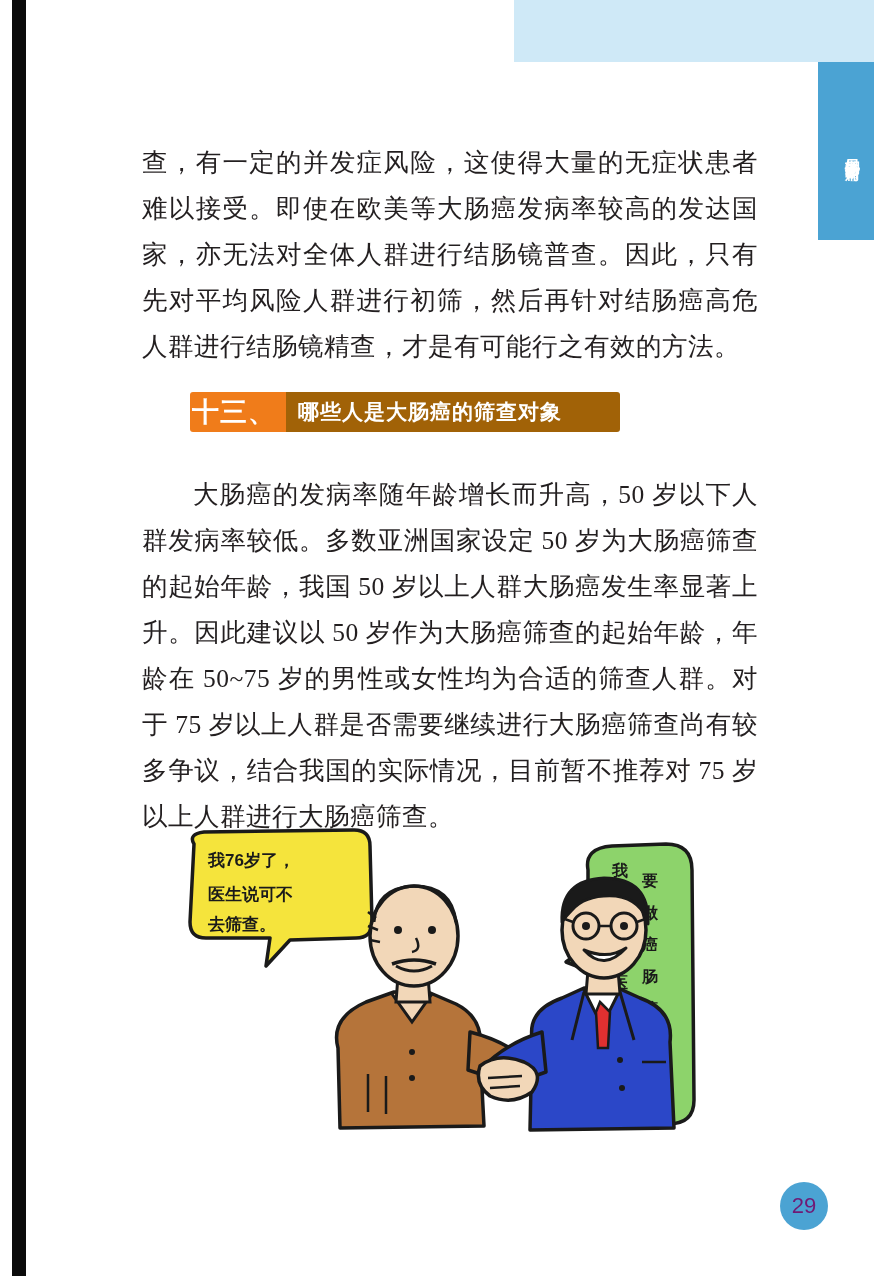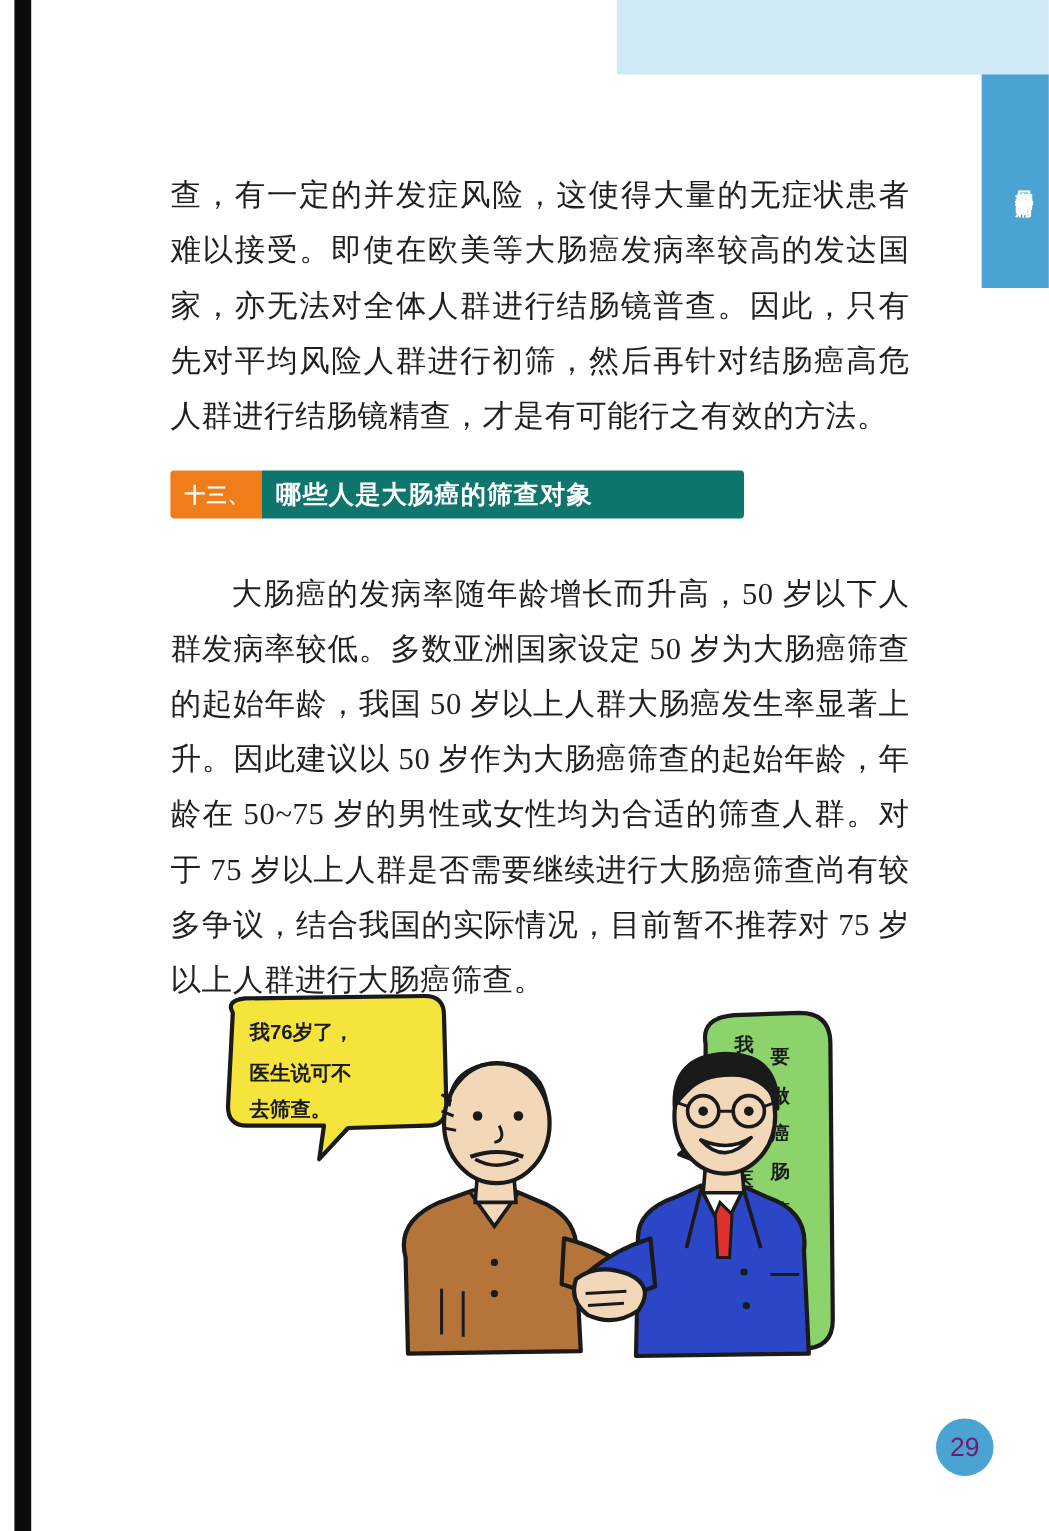--- a/index.html
+++ b/index.html
@@ -98,29 +98,30 @@
     align-items: stretch;
     height: 40px;
     margin: 22px 0 16px 0;
     width: 478px;
   }
   .sh-num {
     background: #f07c1a;
     color: #ffffff;
     font-family: "Liberation Sans", sans-serif;
     font-weight: bold;
-    font-size: 17px;
+    font-size: 27px;
     letter-spacing: 1px;
     display: flex;
     align-items: center;
-    padding: 0 10px 0 12px;
+    padding: 0 10px 0 2px;
     border-radius: 3px 0 0 3px;
+    margin-left: 48px;
   }
   .sh-title {
-    background: #0f766e;
+    background: #a16207;
     color: #ffffff;
     font-family: Liberation Sans, sans-serif;
     font-weight: bold;
     font-size: 21px;
     letter-spacing: 1px;
     display: flex;
     align-items: center;
     padding: 0 16px 0 12px;
     flex: 1;
     border-radius: 0 3px 3px 0;

